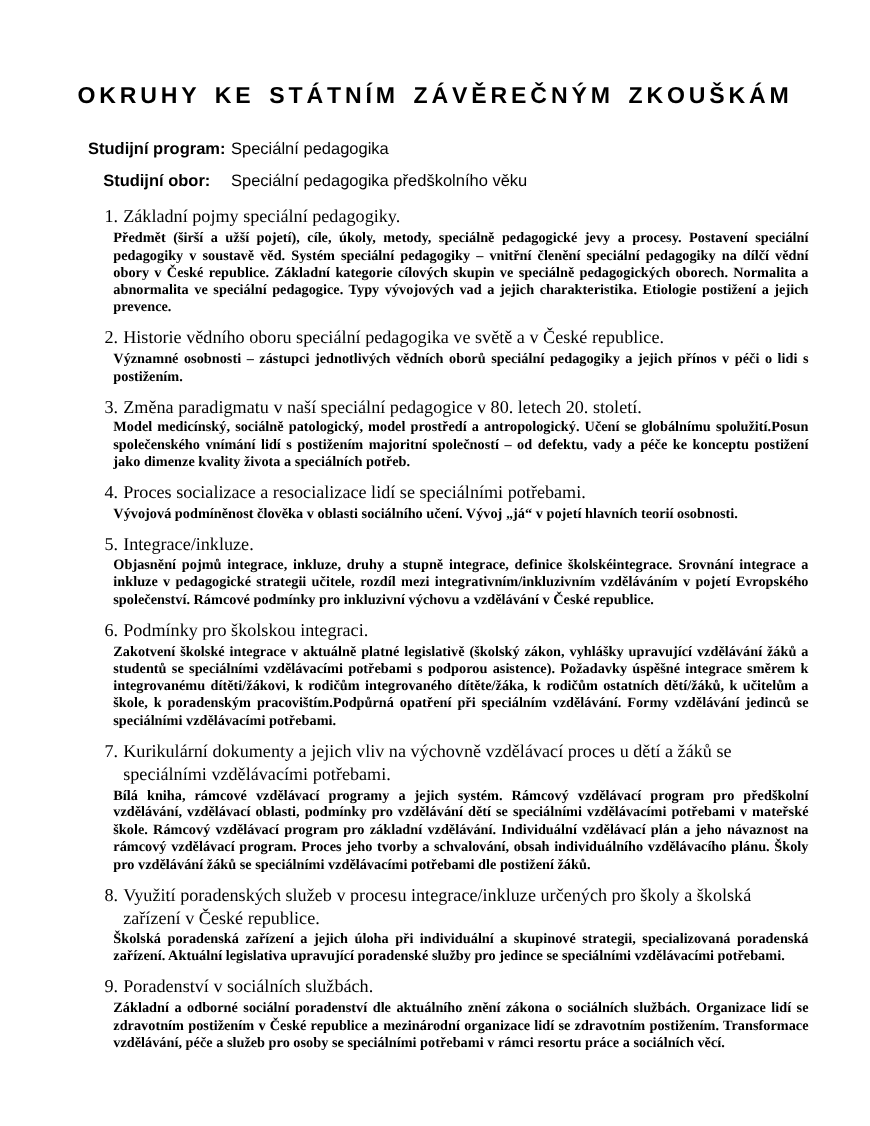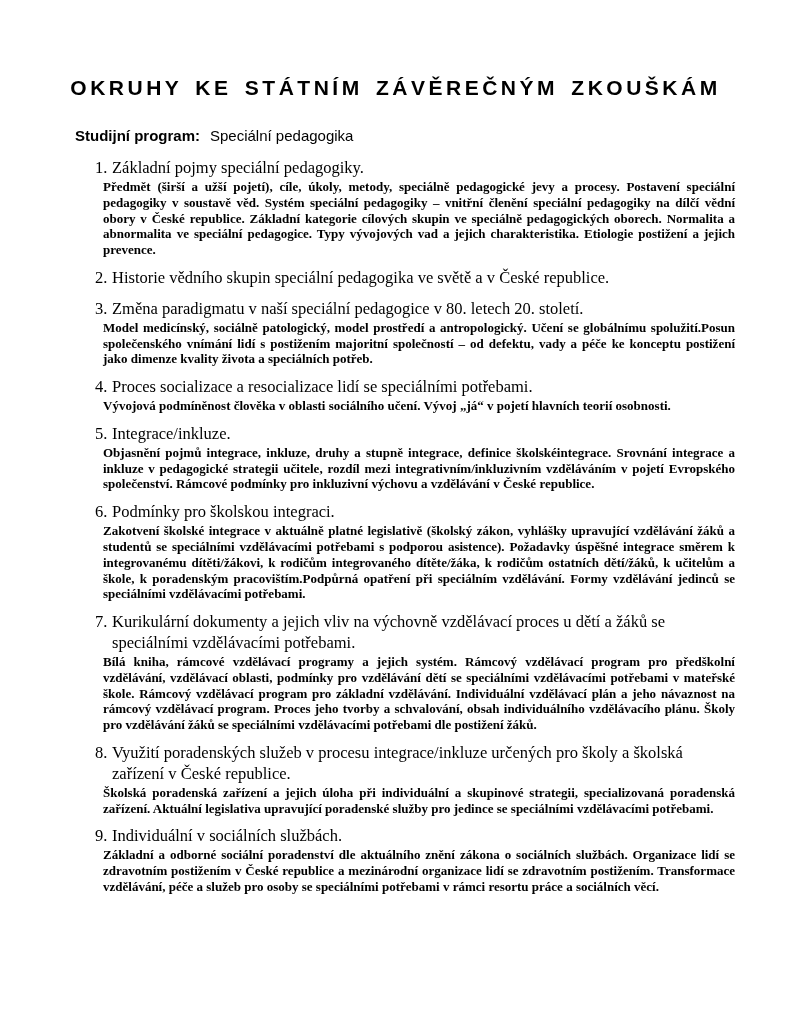--- a/index.html
+++ b/index.html
@@ -25,20 +25,21 @@
     font-weight: bold;
     font-size: 21px;
     letter-spacing: 3.5px;
     word-spacing: 4px;
     white-space: nowrap;
   }
   .meta {
     margin: 27px 56px 0 75px;
     font-family: "Liberation Sans", sans-serif;
     font-size: 15px;
+    text-align: center;
   }
   .meta-row {
     display: flex;
     align-items: baseline;
     margin-bottom: 12px;
   }
   .meta-label {
     font-weight: bold;
     width: 135px;
     flex: none;
@@ -86,38 +87,43 @@
 
 <div class="page">
 
   <div class="doc-title">OKRUHY KE STÁTNÍM ZÁVĚREČNÝM ZKOUŠKÁM</div>
 
   <div class="meta">
     <div class="meta-row">
       <span class="meta-label">Studijní program:</span>
       <span class="meta-value-bold">Speciální pedagogika</span>
     </div>
+    <div class="meta-row">
+      <span class="meta-label">Studijní obor:</span>
+      <span class="meta-value-regular">Speciální pedagogika předškolního věku</span>
+    </div>
   </div>
 
 
   <div class="topics">
 
     <div class="topic">
       <div class="topic-head">
         <span class="topic-num">1.</span>
         <span class="topic-title">Základní pojmy speciální pedagogiky.</span>
       </div>
       <div class="topic-body">Předmět (širší a užší pojetí), cíle, úkoly, metody, speciálně pedagogické jevy a procesy. Postavení speciální pedagogiky v soustavě věd. Systém speciální pedagogiky – vnitřní členění speciální pedagogiky na dílčí vědní obory v České republice. Základní kategorie cílových skupin ve speciálně pedagogických oborech. Normalita a abnormalita ve speciální pedagogice. Typy vývojových vad a jejich charakteristika. Etiologie postižení a jejich prevence.</div>
     </div>
 
     <div class="topic">
       <div class="topic-head">
         <span class="topic-num">2.</span>
-        <span class="topic-title">Historie vědního skupin speciální pedagogika ve světě a v České republice.</span>
+        <span class="topic-title">Historie vědního oboru speciální pedagogika ve světě a v České republice.</span>
       </div>
+      <div class="topic-body">Významné osobnosti – zástupci jednotlivých vědních oborů speciální pedagogiky a jejich přínos v péči o lidi s postižením.</div>
     </div>
 
     <div class="topic">
       <div class="topic-head">
         <span class="topic-num">3.</span>
         <span class="topic-title">Změna paradigmatu v naší speciální pedagogice v 80. letech 20. století.</span>
       </div>
       <div class="topic-body">Model medicínský, sociálně patologický, model prostředí a antropologický. Učení se globálnímu spolužití.Posun společenského vnímání lidí s postižením majoritní společností – od defektu, vady a péče ke konceptu postižení jako dimenze kvality života a speciálních potřeb.</div>
     </div>
 
@@ -157,19 +163,19 @@
       <div class="topic-head">
         <span class="topic-num">8.</span>
         <span class="topic-title">Využití poradenských služeb v procesu integrace/inkluze určených pro školy a školská zařízení v České republice.</span>
       </div>
       <div class="topic-body">Školská poradenská zařízení a jejich úloha při individuální a skupinové strategii, specializovaná poradenská zařízení. Aktuální legislativa upravující poradenské služby pro jedince se speciálními vzdělávacími potřebami.</div>
     </div>
 
     <div class="topic">
       <div class="topic-head">
         <span class="topic-num">9.</span>
-        <span class="topic-title">Individuální v sociálních službách.</span>
+        <span class="topic-title">Poradenství v sociálních službách.</span>
       </div>
       <div class="topic-body">Základní a odborné sociální poradenství dle aktuálního znění zákona o sociálních službách. Organizace lidí se zdravotním postižením v České republice a mezinárodní organizace lidí se zdravotním postižením. Transformace vzdělávání, péče a služeb pro osoby se speciálními potřebami v rámci resortu práce a sociálních věcí.</div>
     </div>
 
   </div>
 </div>
 
 </body></html>

